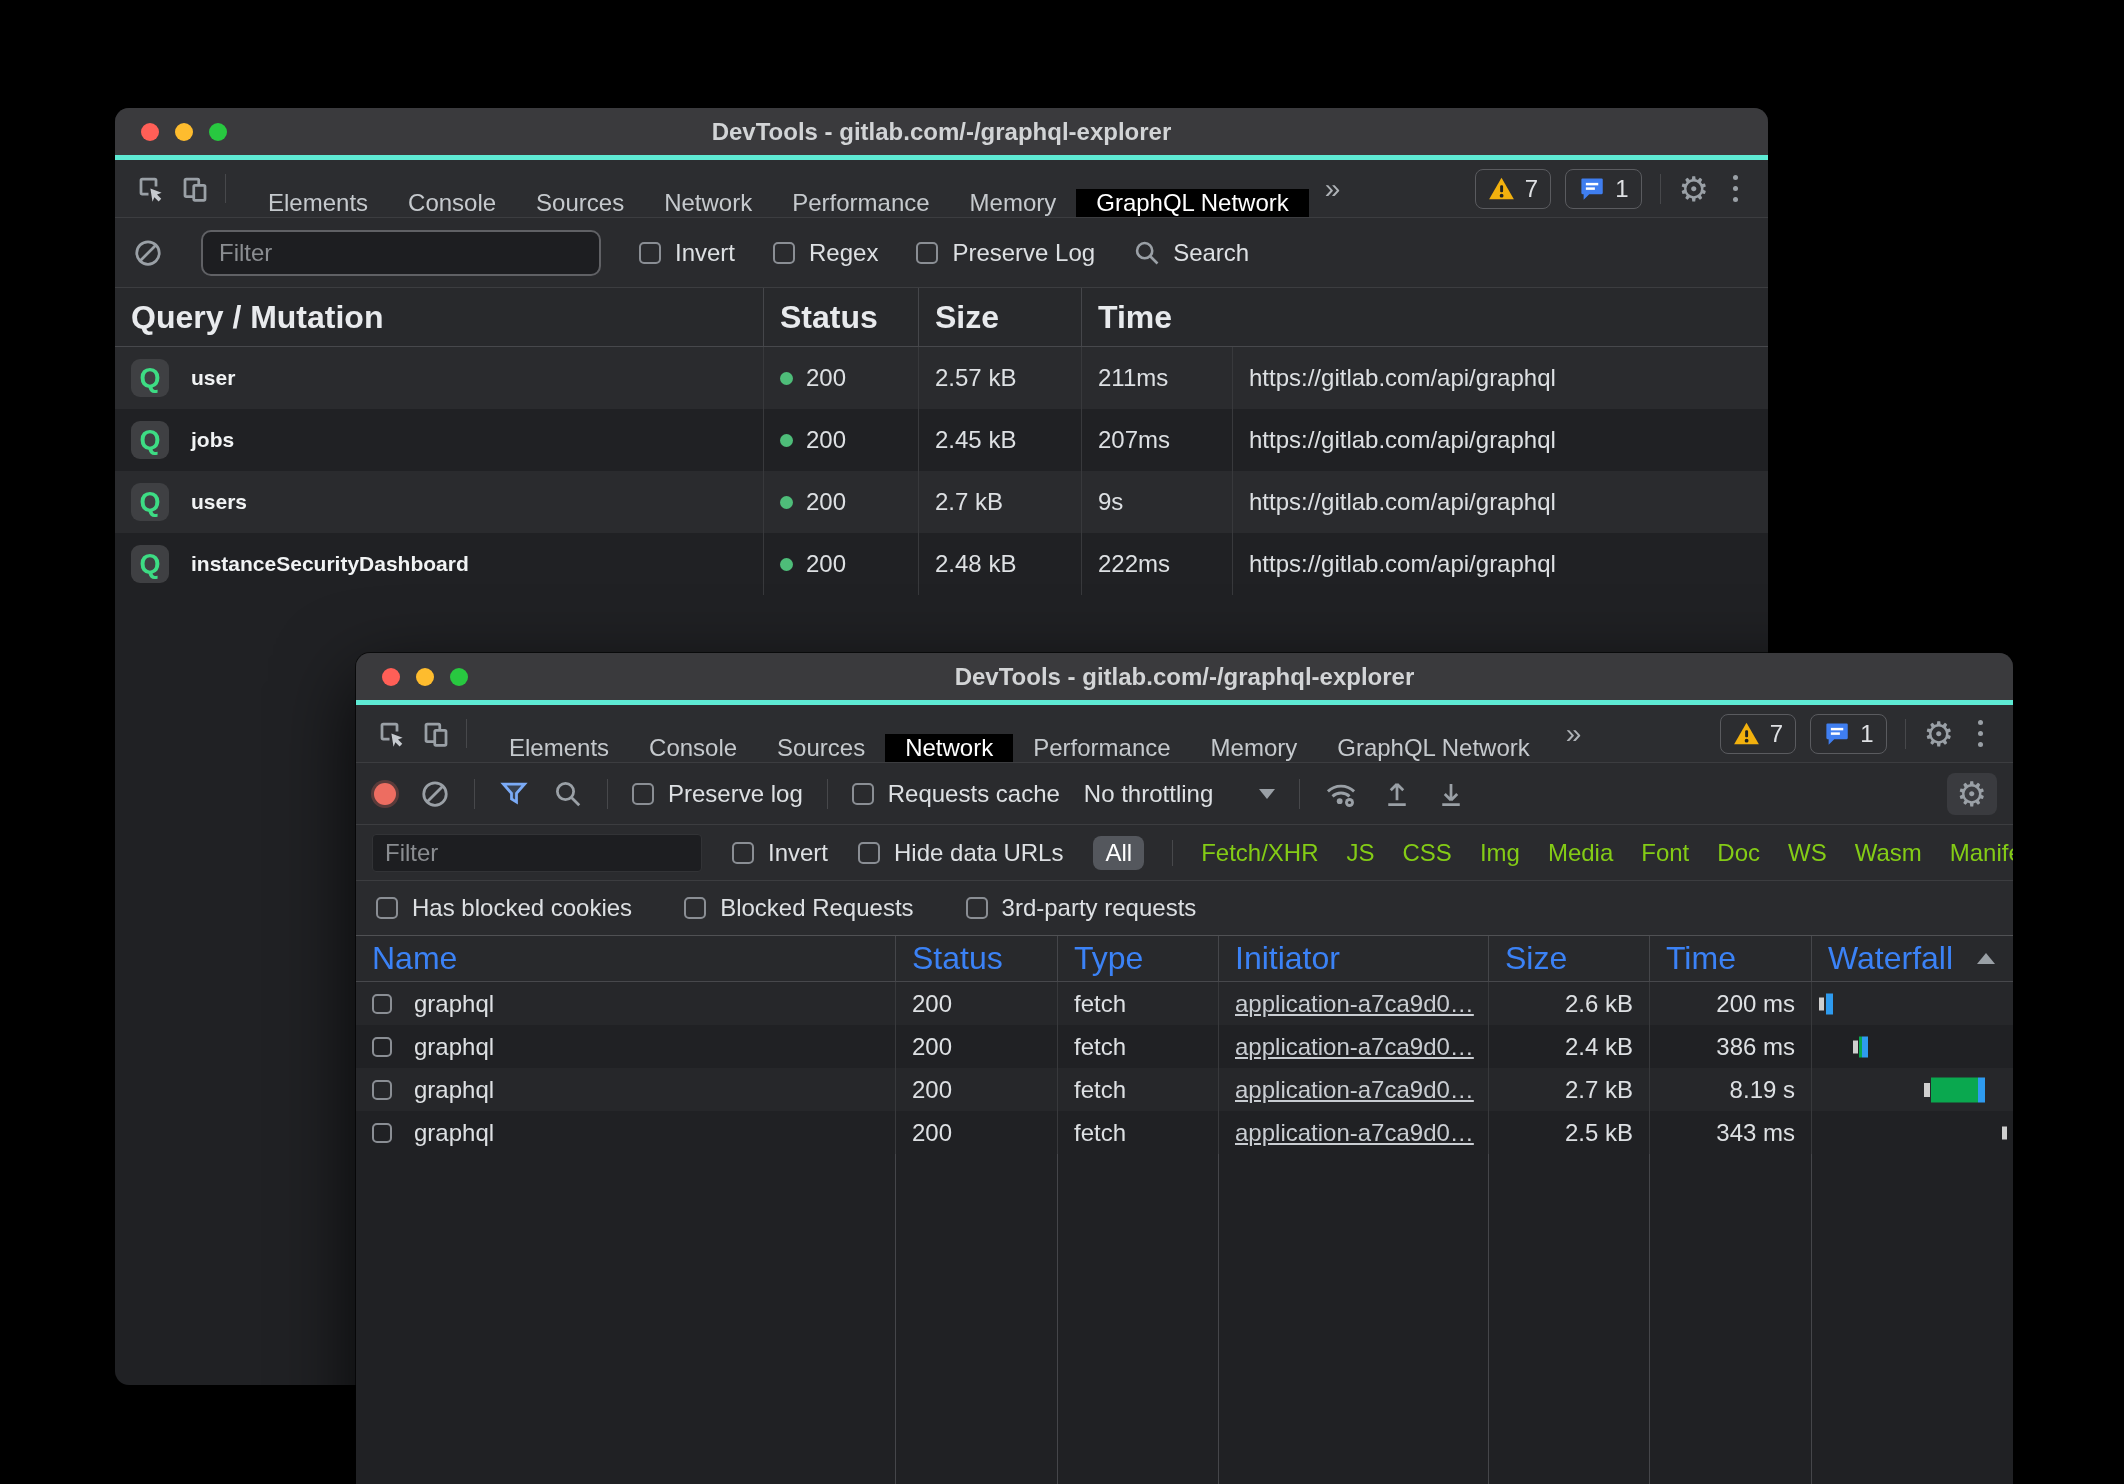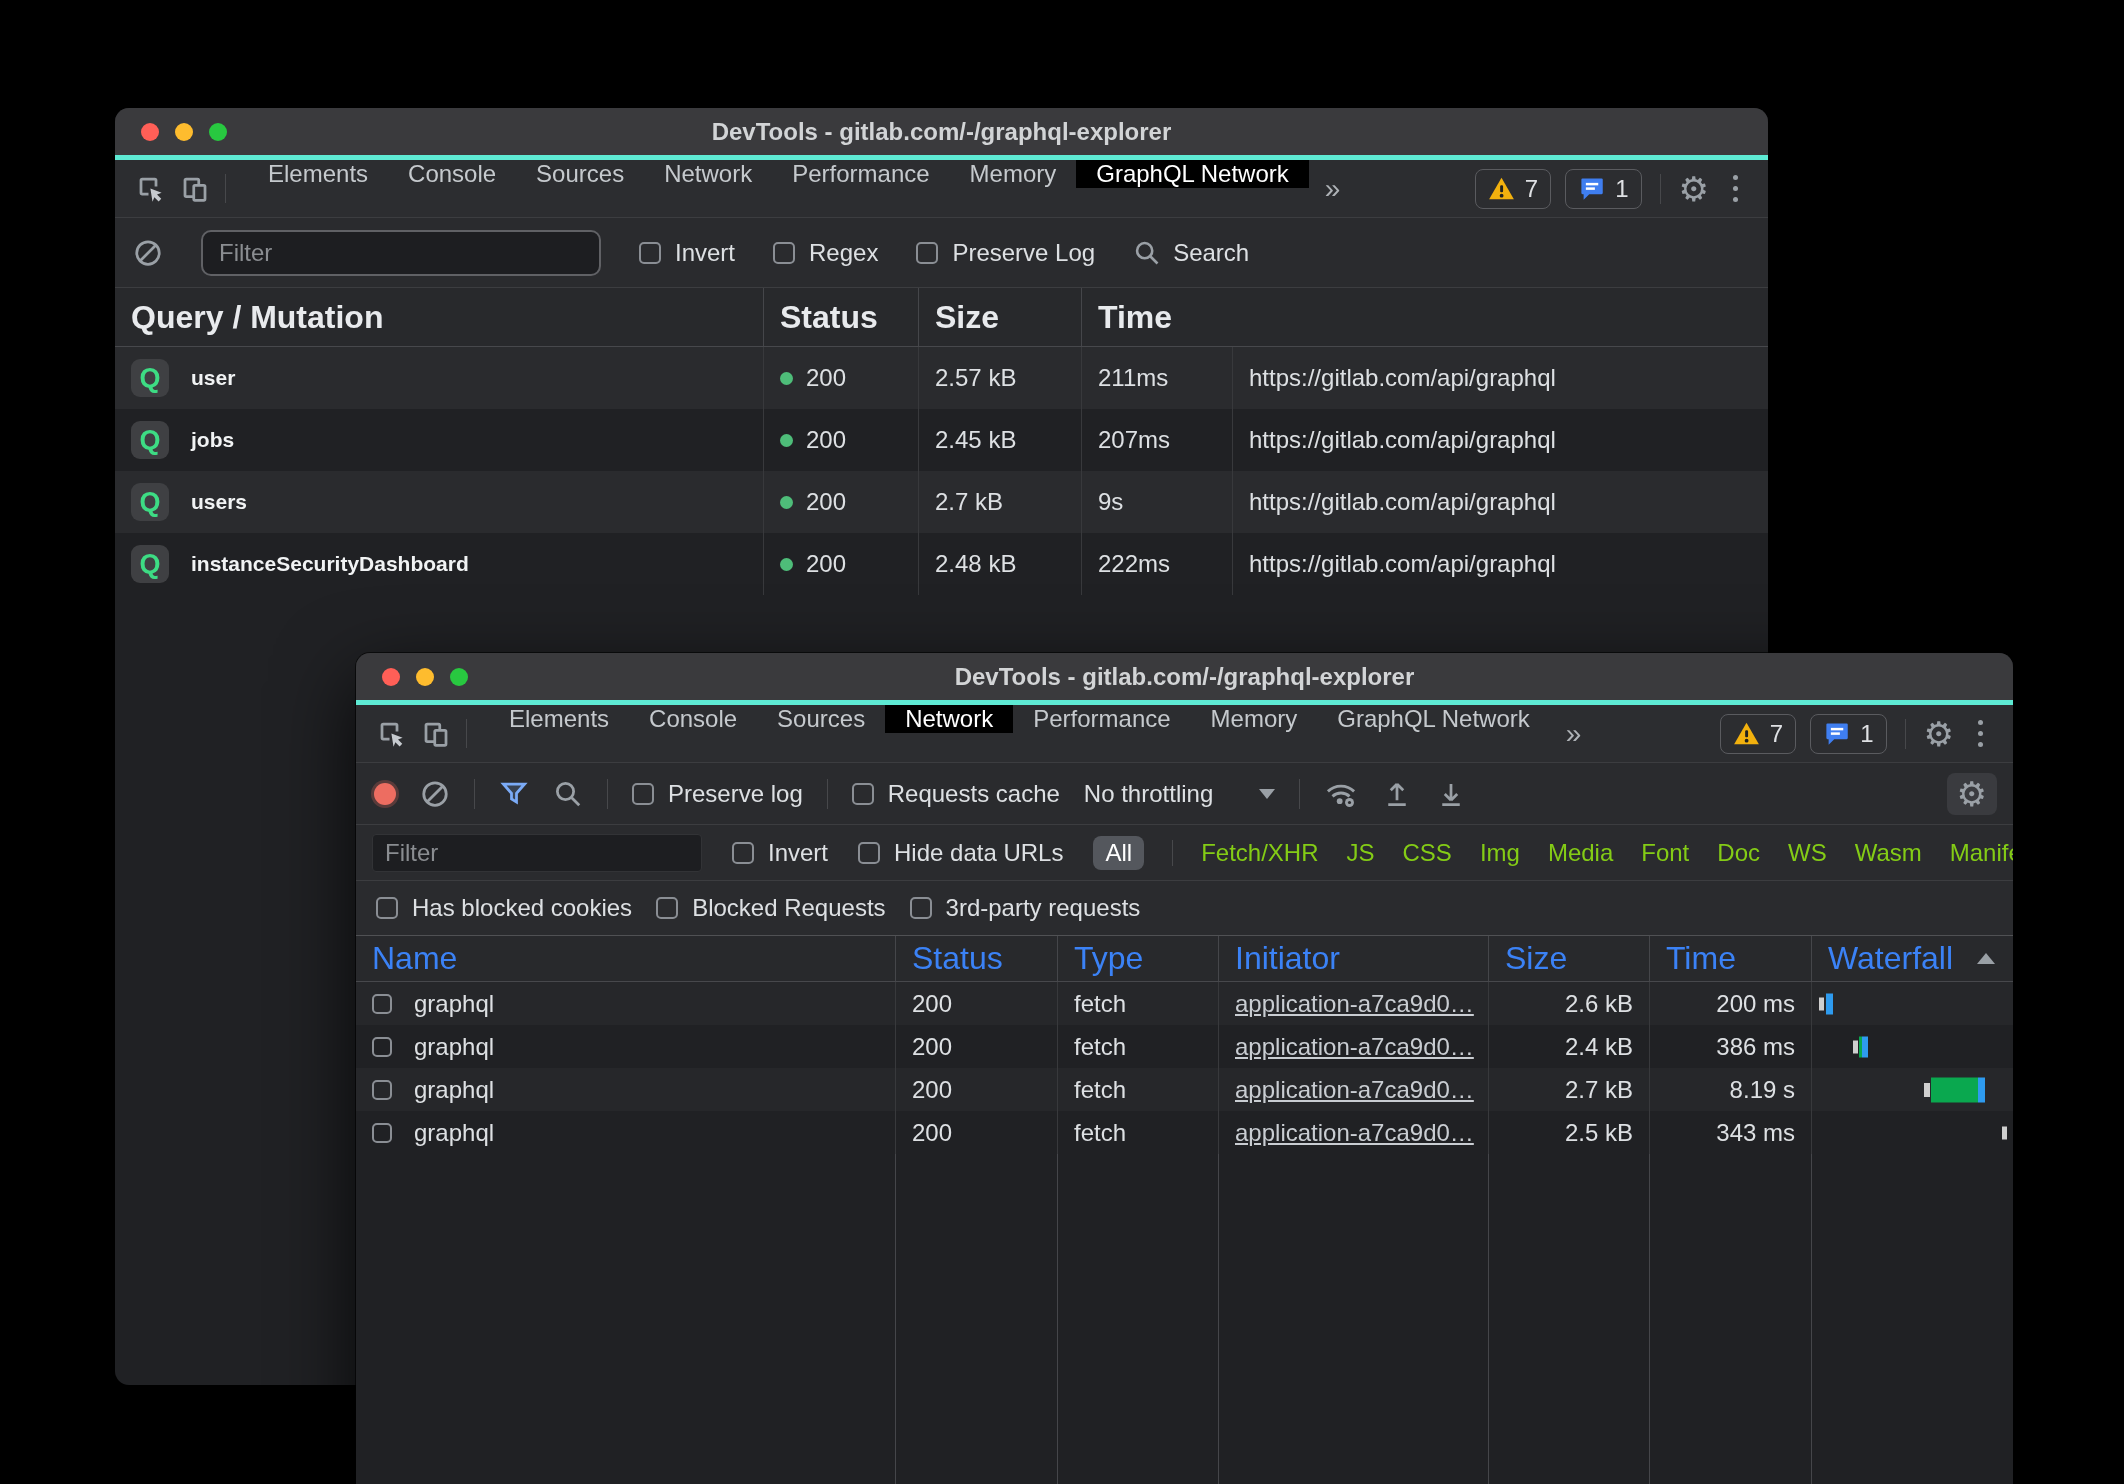--- a/index.html
+++ b/index.html
@@ -18,21 +18,21 @@
               position:relative; border-bottom:5px solid #5eead4; }
   .traffic { display:flex; gap:16px; padding-left:26px; position:absolute; left:0; }
   .tl { width:18px; height:18px; border-radius:50%; display:inline-block; }
   .tl.red{background:#ff5f57;} .tl.yel{background:#febc2e;} .tl.grn{background:#28c840;}
   .wtitle { width:100%; text-align:center; color:#d2d4d6; font-weight:bold; font-size:24px; }
 
   .tabbar { height:58px; flex:0 0 58px; background:#2c2d30; display:flex; align-items:stretch;
             border-bottom:1px solid #3c3d40; padding-left:14px; }
   .tbicon { width:44px; display:flex; align-items:center; justify-content:center; }
   .vsep { width:1px; background:#47484b; margin:14px 8px; }
-  .tabs { display:flex; align-items:flex-start; margin-left:14px; }
+  .tabs { display:flex; align-items:flex-end; margin-left:14px; }
   .tab { display:flex; align-items:center; padding:0 20px; color:#c5c9cd; font-size:24px; white-space:nowrap; }
   .tab.sel { background:#000; color:#fff; }
   .tab-more { display:flex; align-items:center; color:#aeb2b6; font-size:28px; padding:0 16px; }
   .rightctl { margin-left:auto; display:flex; align-items:center; gap:14px; padding-right:20px; }
   .badge { height:40px; border:1px solid #5a5b5f; border-radius:8px; display:flex; align-items:center;
            gap:10px; padding:0 12px; color:#dfe1e4; font-size:24px; }
   .gearchar { font-family:"DejaVu Sans",sans-serif; color:#9aa0a6; font-size:34px; line-height:1; }
   .kebab { display:flex; flex-direction:column; gap:6px; padding:0 10px; }
   .kebab i { width:5px; height:5px; border-radius:50%; background:#9aa0a6; }
 
@@ -72,21 +72,21 @@
   .net-filterbar { height:56px; flex:0 0 56px; background:#2a2b2e; border-bottom:1px solid #3c3d40;
                    display:flex; align-items:center; padding:0 16px; gap:30px; }
   .net-input { width:330px; height:38px; background:#1d1e21; border:1px solid #323336; border-radius:4px;
                color:#e8eaed; font-size:24px; padding:0 12px; outline:none; }
   .net-input::placeholder { color:#8a8d91; }
   .chip { color:#84cc16; font-size:24px; white-space:nowrap; }
   .chip.sel { background:#54575d; color:#fff; border-radius:8px; padding:3px 12px; }
   .chiplist { display:flex; align-items:center; gap:28px; }
 
   .net-options { height:55px; flex:0 0 55px; background:#2a2b2e; border-bottom:1px solid #505154;
-                 display:flex; align-items:center; gap:24px; padding:0 20px; }
+                 display:flex; align-items:center; gap:52px; padding:0 20px; }
 
   .grid-front { display:grid; grid-template-columns:539px 162px 161px 270px 161px 162px 1fr; }
   .net-head { background:#28292c; border-bottom:1px solid #47484c; }
   .net-head .cell { height:45px; color:#3b82f6; font-size:32px; }
   .grid-front .cell + .cell { border-left:1px solid #45464a; }
   .net-row .cell { height:43px; font-size:24px; color:#dde0e3; }
   .net-row .cell + .cell { border-left:1px solid #38393c; }
   .net-row.odd { background:#26272a; }
   .cell.num { justify-content:flex-end; padding-right:16px; }
   .ilink { color:#c9cdd2; text-decoration:underline; white-space:nowrap; overflow:hidden; }

